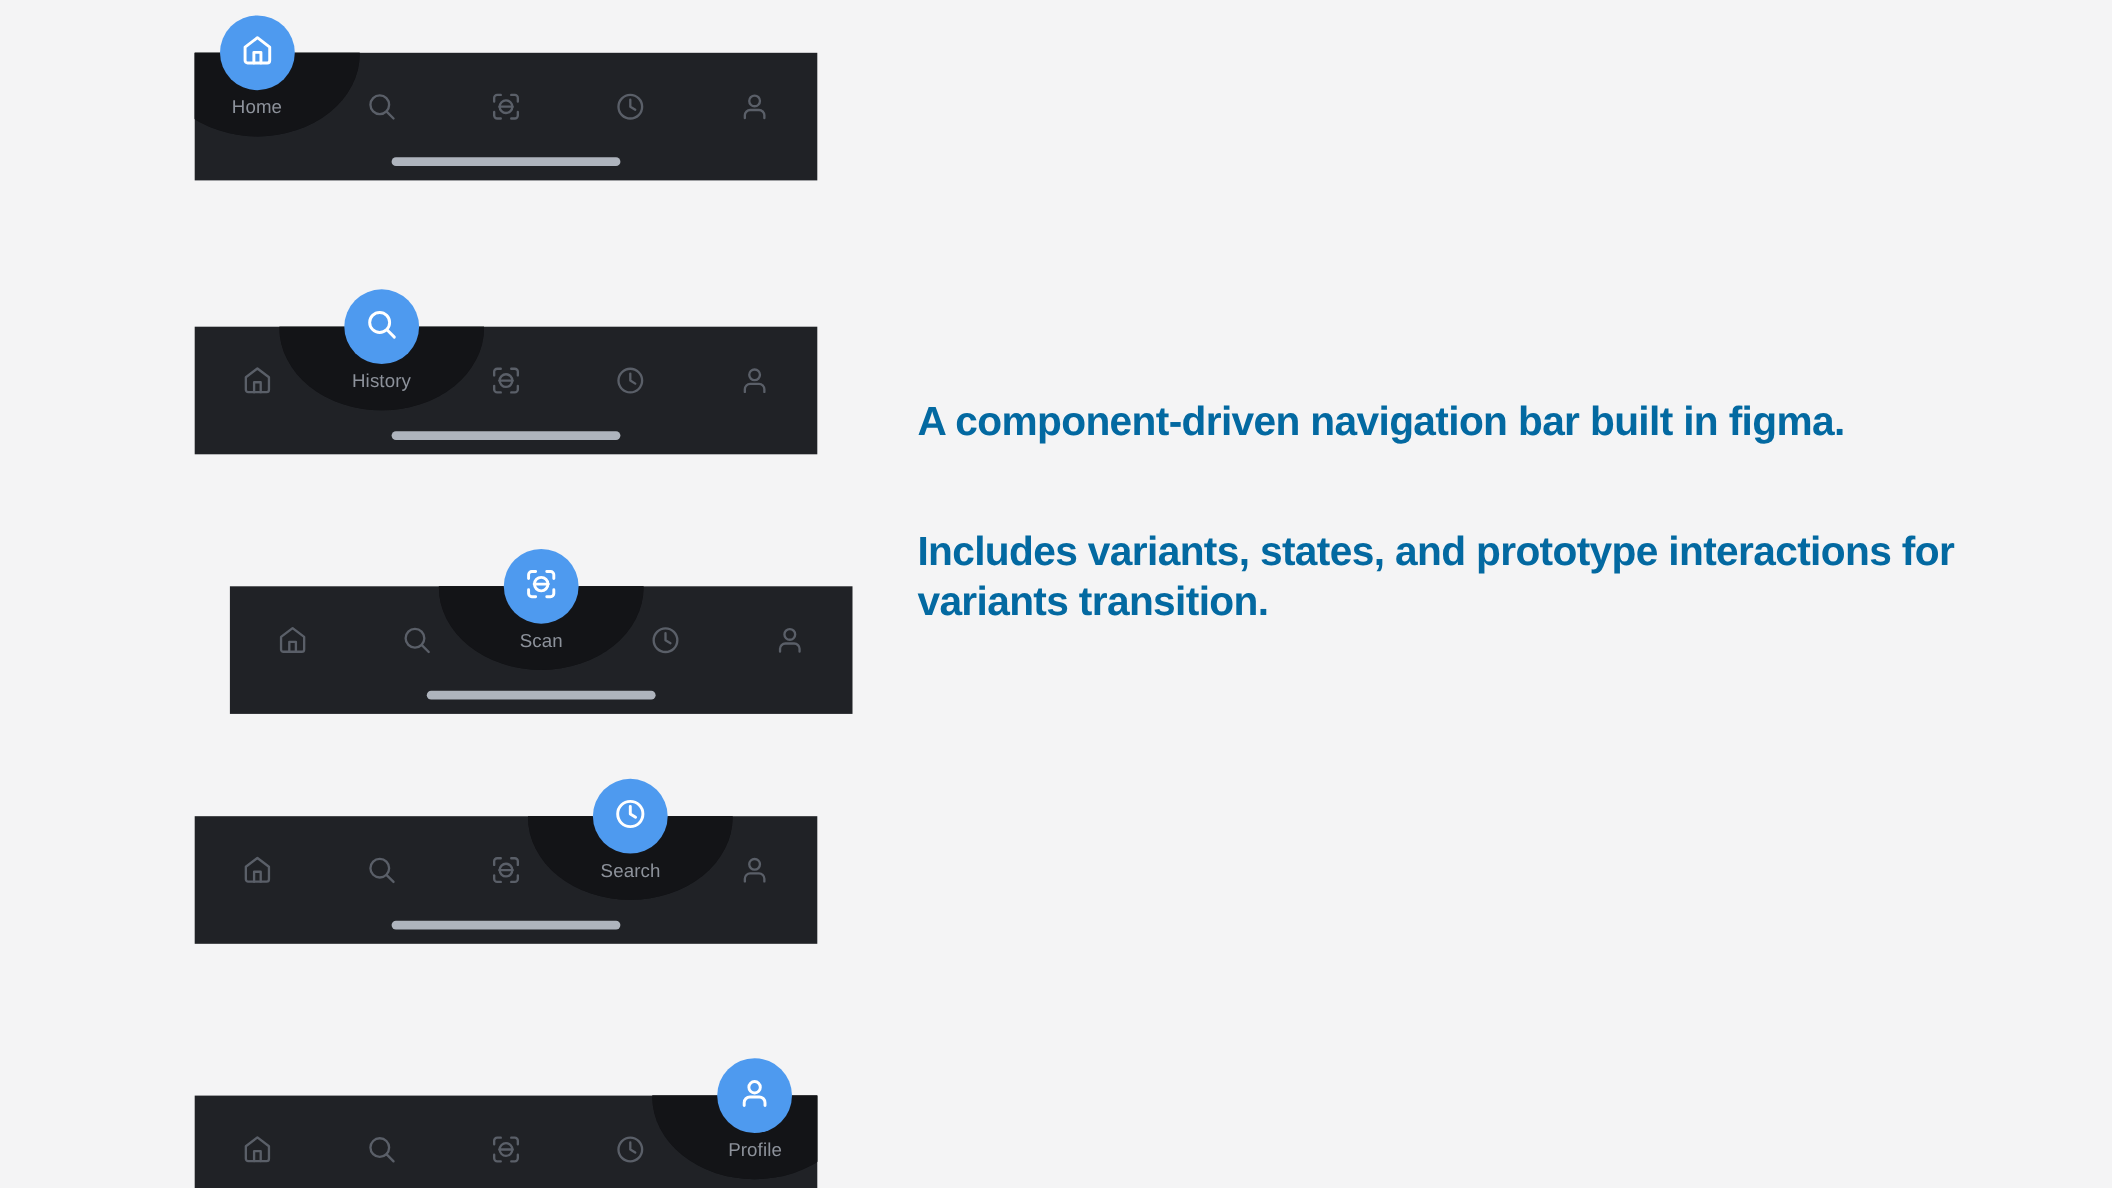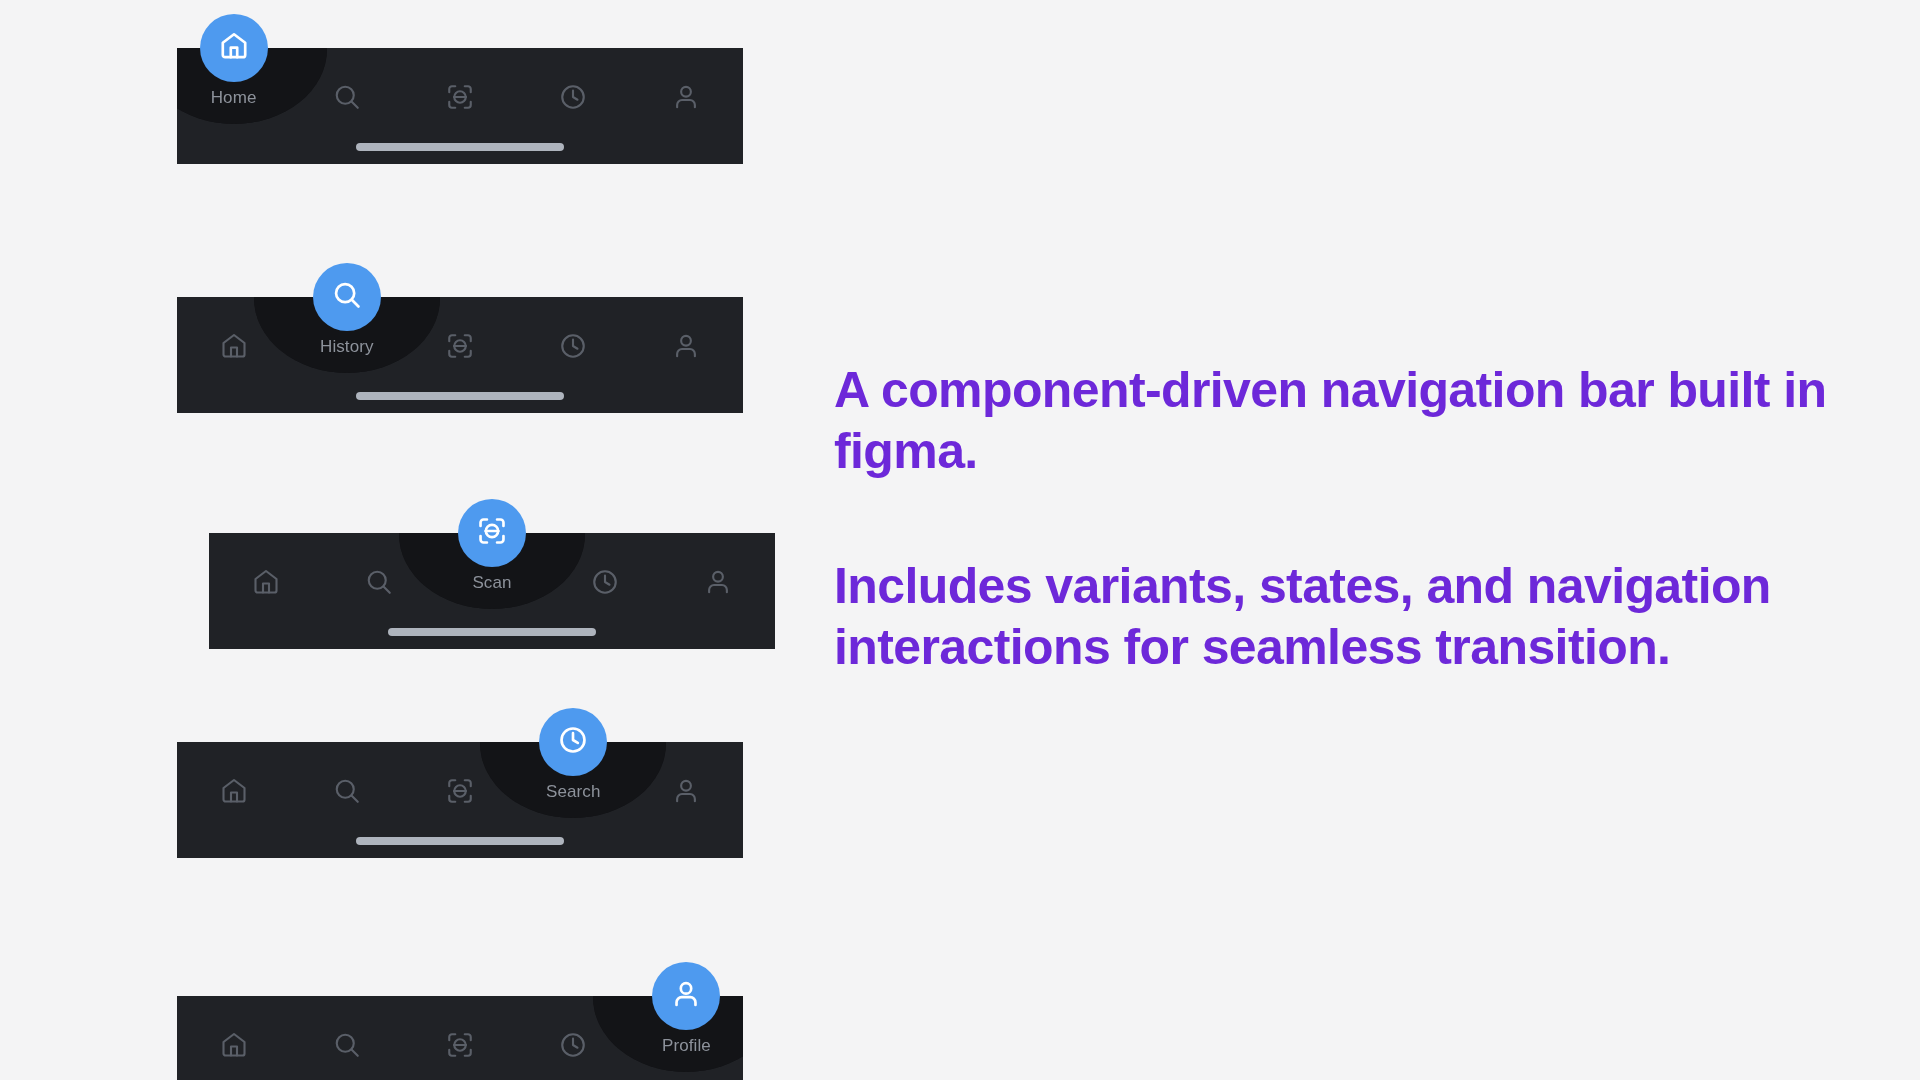--- a/index.html
+++ b/index.html
@@ -148,23 +148,23 @@
   #copy {
     position: absolute;
     left: 834px;
     top: 360px;
     width: 1010px;
   }
 
   #copy p {
     font-family: "Liberation Sans", sans-serif;
     font-weight: bold;
-    font-size: 50px;
+    font-size: 37px;
     line-height: 1.22;
-    color: #6d28d9;
+    color: #0369a1;
     letter-spacing: -0.6px;
     max-width: 1020px;
   }
 
   #copy .gap { height: 74px; }
 </style>
 </head>
 <body>
 
 <div id="stage">
@@ -393,16 +393,16 @@
               <circle cx="12" cy="7.8" r="3.9"></circle>
               <path d="M4.9 20.2v-1.9a3.9 3.9 0 0 1 3.9-3.9h6.4a3.9 3.9 0 0 1 3.9 3.9v1.9"></path>
             </svg></span>
         </div>
       </div>
     </div>
 
   <div id="copy">
     <p>A component-driven navigation bar built in figma.</p>
     <div class="gap"></div>
-    <p>Includes variants, states, and navigation interactions for seamless transition.</p>
+    <p>Includes variants, states, and prototype interactions for variants transition.</p>
   </div>
 
 </div>
 
 </body></html>

